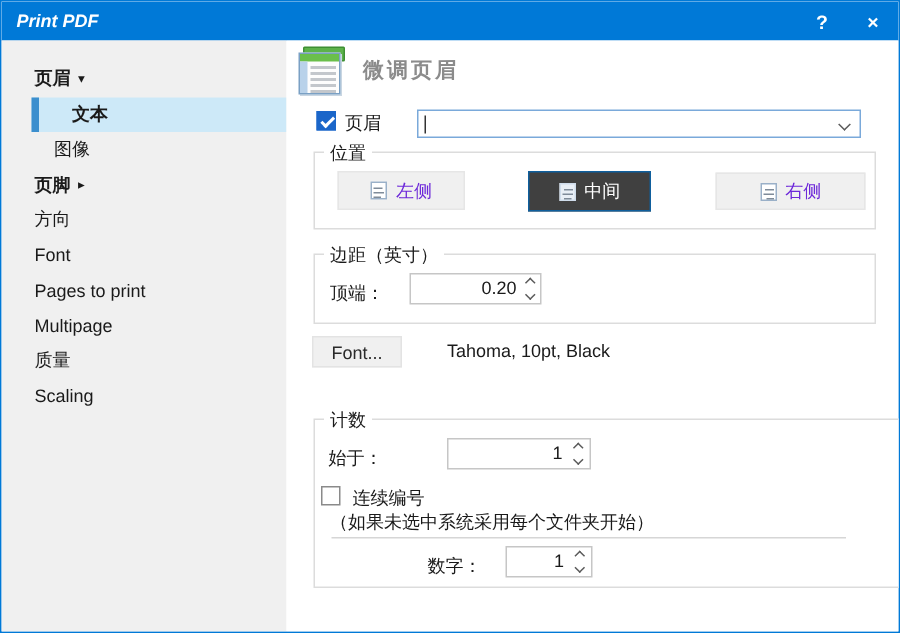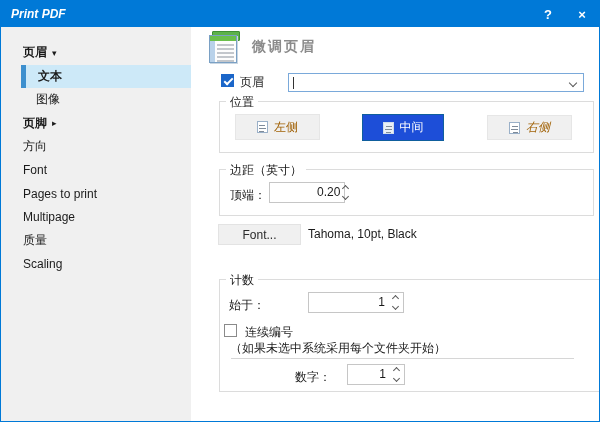--- a/index.html
+++ b/index.html
@@ -26,26 +26,26 @@
   
   .bodyrow { flex:1; display:flex; min-height:0; }
   .sidebar { width:190px; background:#f0f0f0; padding-top:14px; flex:0 0 190px; }
   .nav-item {
     height:23.5px; display:flex; align-items:center; padding-left:22px;
     color:#1a1a1a; font-size:12px;
   }
   .nav-item.lvl2 { padding-left:35px; }
   .nav-item.bold { font-weight:bold; }
   .nav-item.selected {
-    margin-left:20px; padding-left:12px;
+    margin-left:20px; padding-left:22px;
     background:#cde9f8; border-left:5px solid #3c8fce;
   }
   .nav-arrow { font-size:9px; margin-left:5px; color:#1a1a1a; }
   
-  .content { position:relative; flex:1; background:#fff;margin-left:10px; }
+  .content { position:relative; flex:1; background:#fff; }
   .hdr-icon { position:absolute; left:6px; top:4px; width:38px; height:33px; }
   .hdr-icon .back {
     position:absolute; left:5px; top:0; width:28px; height:10px;
     background:#5cb24a; border:1px solid #3e8f33; border-radius:1px;
   }
   .hdr-icon .front {
     position:absolute; left:2px; top:4px; width:28px; height:28px;
     background:#fdfdfd; border:1px solid #7aa0c4; box-shadow:1px 1px 0 #c9d6e2;
   }
   .hdr-icon .band { position:absolute; left:0; top:0; width:100%; height:5px; background:#6abf4b; }
@@ -78,26 +78,26 @@
   .group { position:absolute; border:1px solid #dcdcdc; background:#fff; }
   .group > .glabel {
     position:absolute; top:-8px; left:6px; background:#fff; padding:0 4px; font-size:12px; color:#1a1a1a;
   }
   .g-pos { left:18px; top:74px; width:375px; height:52px; }
   .g-margin { left:18px; top:142px; width:375px; height:47px; }
   .g-count { left:18px; top:252px; width:430px; height:113px; }
   
   .pos-btn {
     position:absolute; height:26px; display:flex; align-items:center; justify-content:center;
-    gap:6px; background:#f0f0f0; border:1px solid #e6e6e6; font-size:12px; color:#a16207; cursor:default;
-  }
-  .pos-btn.primary { background:#1d4ed8; border-color:#0f5f9d; color:#fff; }
+    gap:6px; background:#f0f0f0; border:1px solid #e6e6e6; font-size:12px; color:#6d28d9; cursor:default;
+  }
+  .pos-btn.primary { background:#404040; border-color:#0f5f9d; color:#fff; }
   .btn-left  { left:15px;  top:12px; width:85px; }
   .btn-mid   { left:142px; top:12px; width:82px; height:27px; }
-  .btn-right { left:267px; top:13px; width:85px; height:25px;font-style:italic; }
+  .btn-right { left:267px; top:13px; width:100px; height:25px; }
   .mini-doc {
     position:relative; width:11px; height:12px; background:#fff;
     border:1px solid #9ab0c8; flex:0 0 11px;
   }
   .pos-btn.primary .mini-doc { background:#e9eff6; border-color:#cfdceb; }
   .mini-doc i { position:absolute; height:1px; background:#7f8b99; }
   .mini-doc.a-left i:nth-child(1){ left:1px; width:6px; top:3px; }
   .mini-doc.a-left i:nth-child(2){ left:1px; width:7px; top:6px; }
   .mini-doc.a-left i:nth-child(3){ left:1px; width:5px; top:9px; }
   .mini-doc.a-center i:nth-child(1){ left:2px; width:6px; top:3px; }
@@ -112,24 +112,24 @@
     display:flex; align-items:stretch;
   }
   .spin .val { flex:1; text-align:right; font-size:12px; line-height:19px; padding-right:3px; }
   .spin .arrows {
     width:15px; display:flex; flex-direction:column; align-items:center;
     justify-content:center; gap:3px; cursor:default;
   }
   
   .lbl { position:absolute; font-size:12px; color:#1a1a1a; }
   .m-top-lbl { left:10px; top:17px; }
-  .m-top-spin { left:49px; top:12px; width:76px;padding-left:47px; }
+  .m-top-spin { left:63px; top:12px; width:88px;padding-left:47px; }
   
   .font-btn {
-    position:absolute; left:17px; top:197px; width:83px; height:21px;
+    position:absolute; left:17px; top:197px; width:60px; height:21px;
     background:#f0f0f0; border:1px solid #e3e3e3; font-size:12px; color:#2a2a2a;
     display:flex; align-items:center; justify-content:center; cursor:default;
   }
   .font-desc { position:absolute; left:107px; top:200px; font-size:12px;text-align:center; }
   
   .c-start-lbl { left:9px; top:17px; }
   .c-start-spin { left:88px; top:12px; width:96px; }
   .c-chk { left:4px; top:44px; position:absolute; }
   .c-chk-lbl { left:25px; top:44px; }
   .c-note { left:10px; top:60px; }

